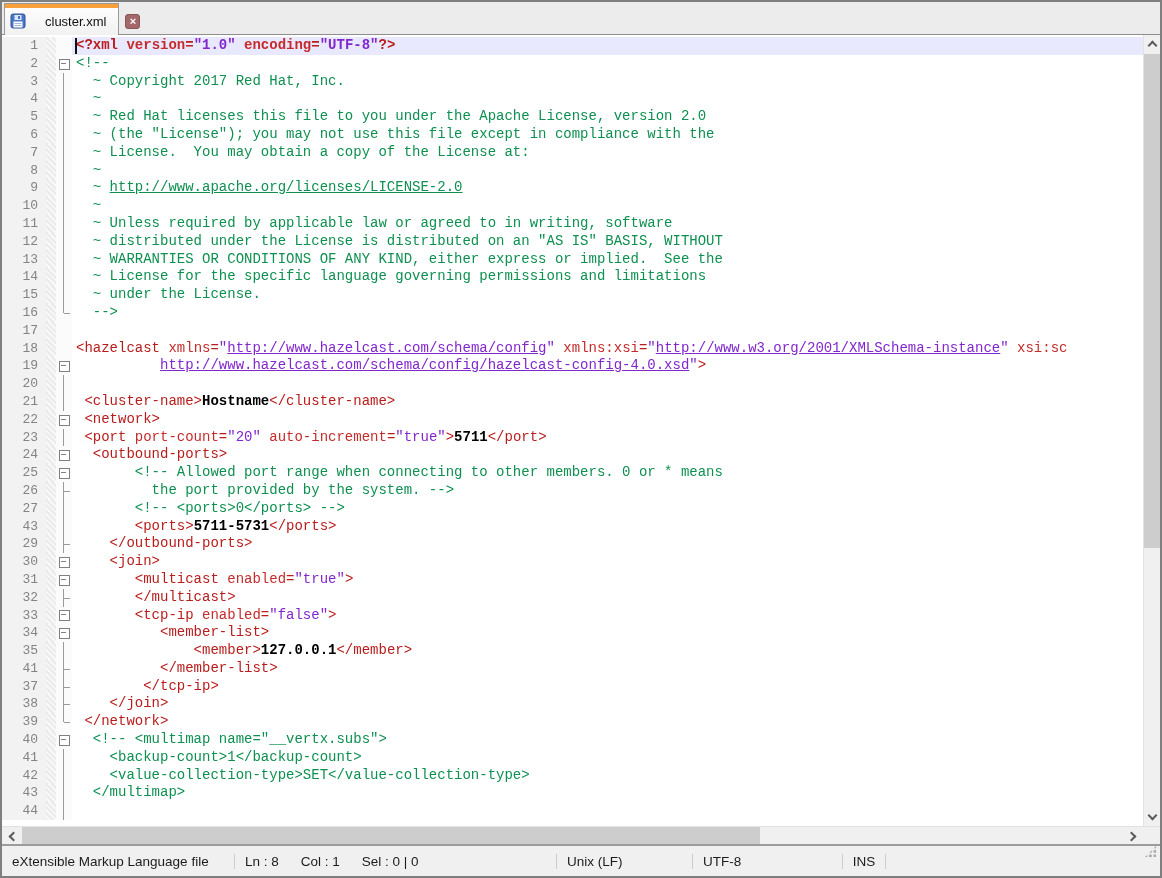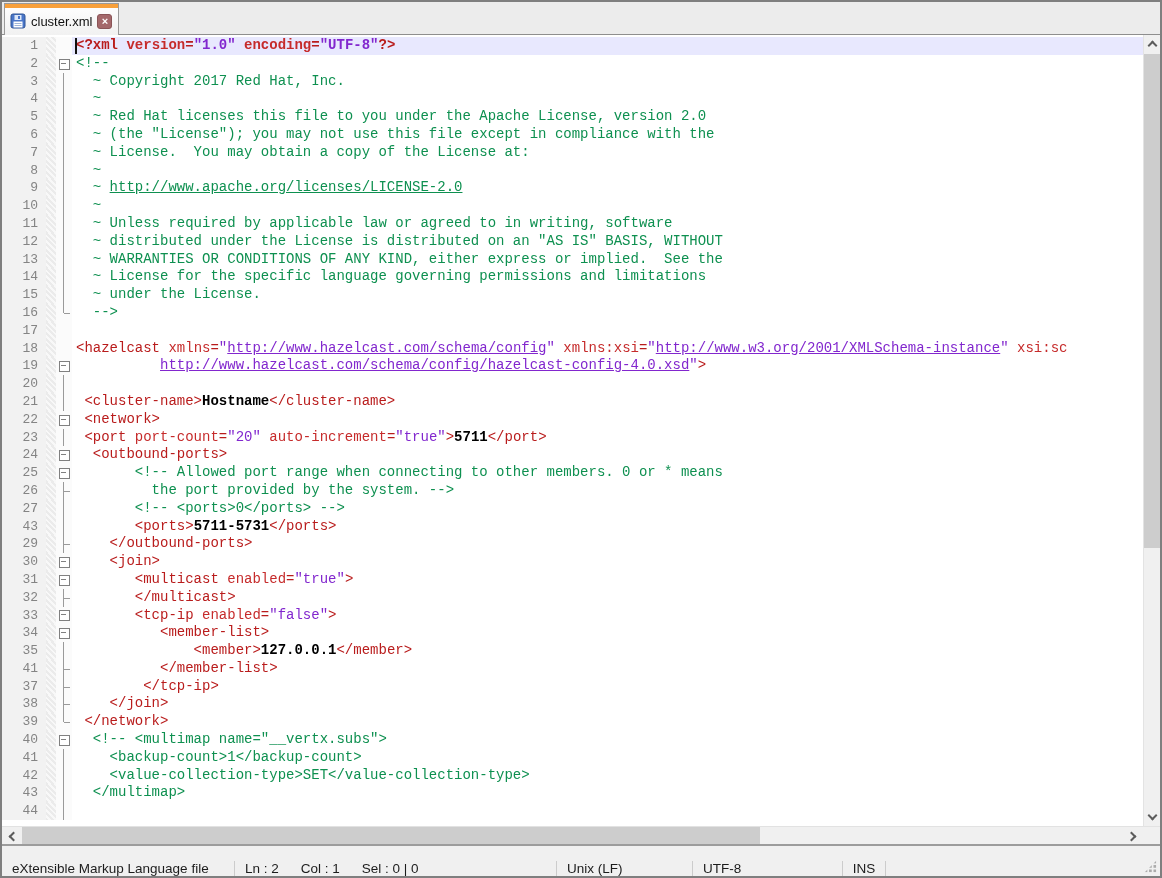--- a/index.html
+++ b/index.html
@@ -10,21 +10,21 @@
     background:#f0f0f0;
     display:flex; flex-direction:column;
     font-family:"Liberation Sans", sans-serif;
   }
   
   .tabbar { height:33px; flex:none; background:#ececec; border-bottom:1px solid #8e8e8e; position:relative; }
   .tab {
     position:absolute; left:2px; top:1px; height:32px; width:115px;
     background:linear-gradient(#ffffff, #f1f1f1);
     border:1px solid #9a9a9a; border-bottom:none;
-    display:flex; align-items:center; gap:5px; padding:3px 5px 0 5px;
+    display:flex; align-items:center; gap:19px; padding:3px 5px 0 5px;
   }
   .tab-accent { position:absolute; top:0; left:0; right:0; height:4px; }
   .tab-title { font-size:13px; color:#111; white-space:nowrap; }
   .tab-close {
     width:15px; height:15px; border-radius:3px;
     color:#fff; font-size:11px; font-weight:bold; line-height:13px;
     text-align:center; flex:none; border:1px solid #8a5457;
   }
   .floppy { width:16px; height:16px; flex:none; }
   
@@ -62,21 +62,21 @@
   .hs-track { flex:1; position:relative; }
   .hs-thumb { position:absolute; left:2px; top:0; bottom:0; width:738px; background:#cdcdcd; }
   .corner { width:18px; flex:none; background:#f0f0f0; }
   .chev { width:7px; height:7px; border-top:2px solid #5c5c5c; border-left:2px solid #5c5c5c; }
   .chev.up    { transform:translateY(2px) rotate(45deg); }
   .chev.down  { transform:translateY(-2px) rotate(225deg); }
   .chev.left  { transform:translateX(2px) rotate(-45deg); }
   .chev.right { transform:translateX(-2px) rotate(135deg); }
   
   .status { height:32px; flex:none; background:#f0f0f0; border-top:2px solid #9c9c9c;
-            display:flex; align-items:flex-end; font-size:13.5px; color:#1c1c1c; }
+            display:flex; align-items:center; font-size:13.5px; color:#1c1c1c; }
   .sec { display:flex; align-items:center; padding:0 10px; gap:26px; border-right:1px solid #cccccc; }
   .sec:last-of-type { border-right:none; }
   .sec.w-lang { width:233px; }
   .sec.w-doc  { width:256px; }
   .sec.w-pos  { width:322px; gap:22px; }
   .sec.w-eol  { width:136px; }
   .sec.w-enc  { width:150px; }
   .sec.w-ins  { width:43px; justify-content:center; }
   .grip { flex:1; position:relative; }
   .grip::after { content:''; position:absolute; right:3px; bottom:3px; width:13px; height:13px;
@@ -189,21 +189,21 @@
         <span class="chev right"></span>
       </div>
     <div class="corner"></div>
   </div>
 
   <div class="status">
     <div class="sec w-lang">
         <span>eXtensible Markup Language file</span>
       </div>
     <div class="sec w-pos">
-      <span>Ln : 2</span>
+      <span>Ln : 8</span>
       <span>Col : 1</span>
       <span>Sel : 0 | 0</span>
     </div>
     <div class="sec w-eol">
         <span>Unix (LF)</span>
       </div>
     <div class="sec w-enc">
         <span>UTF-8</span>
       </div>
     <div class="sec w-ins">

